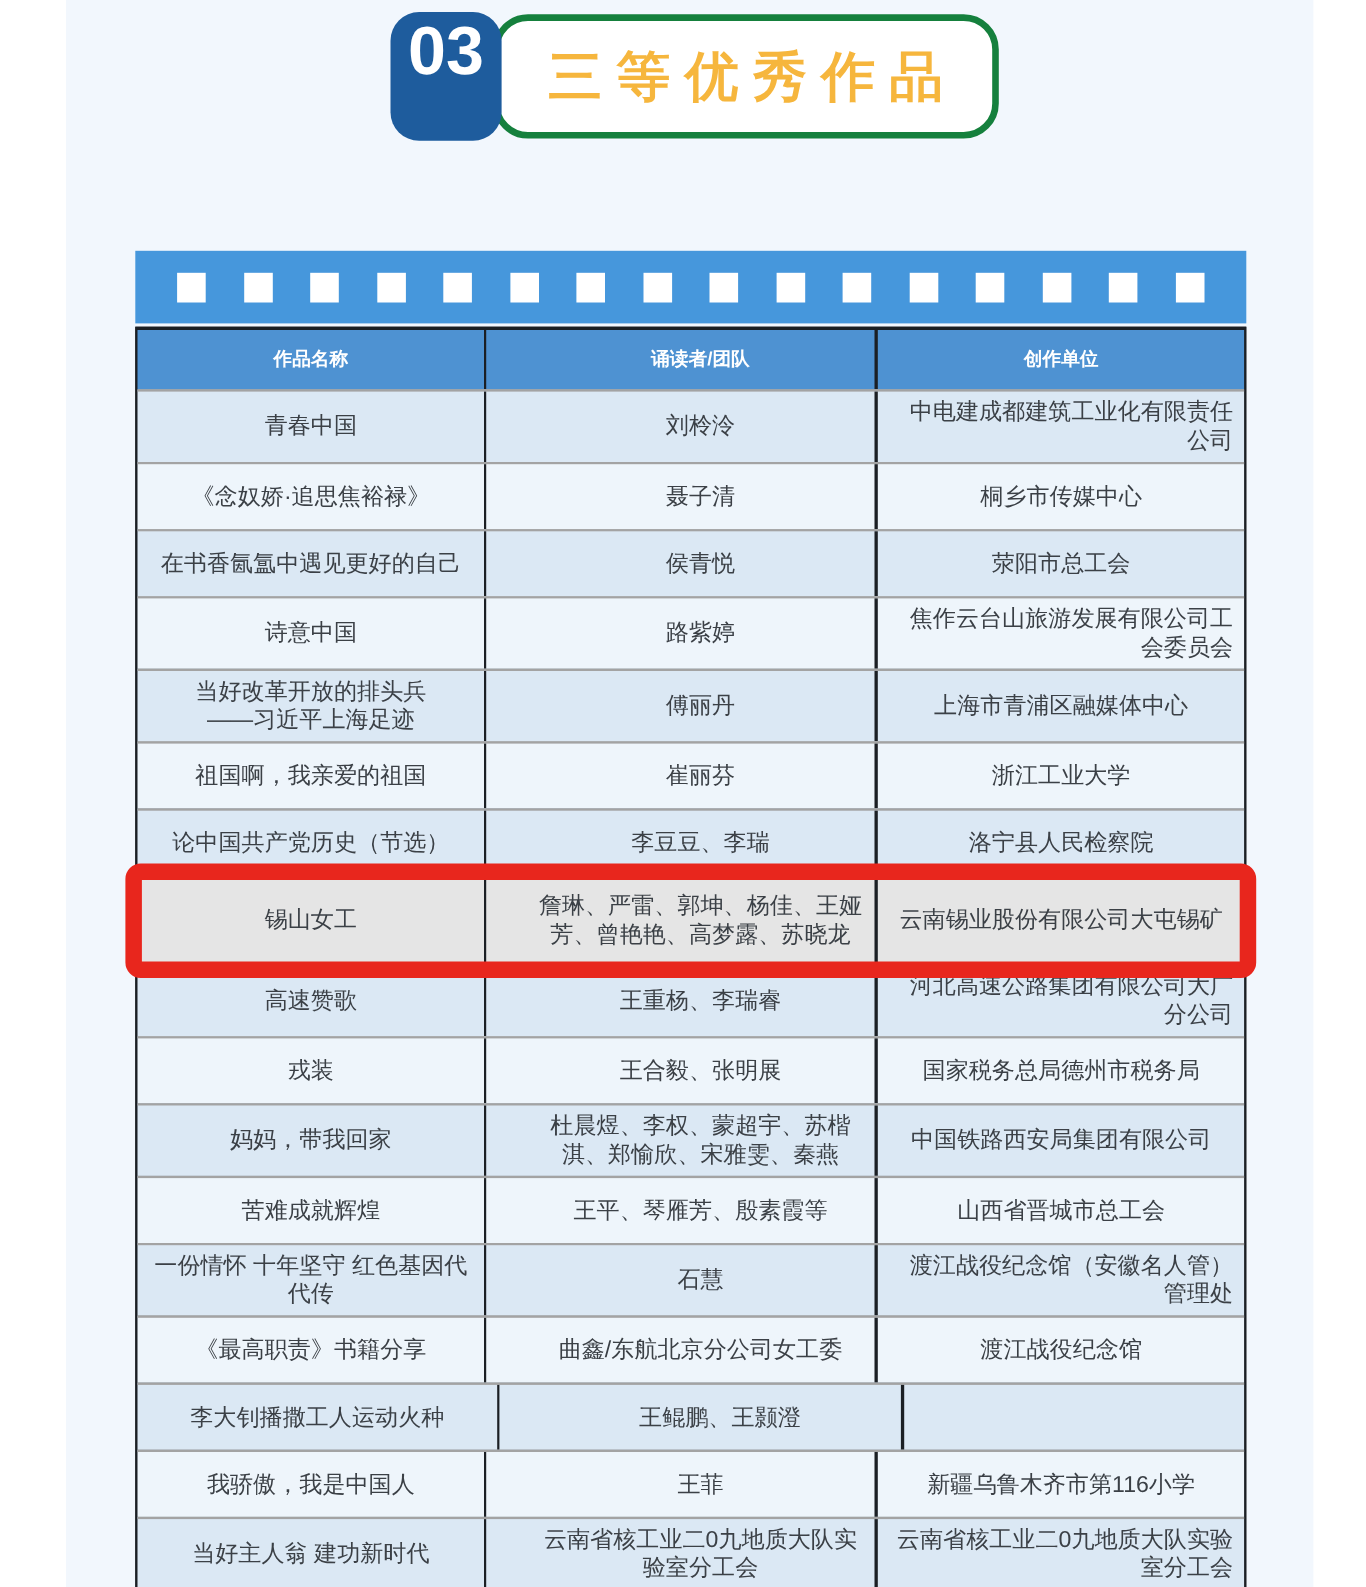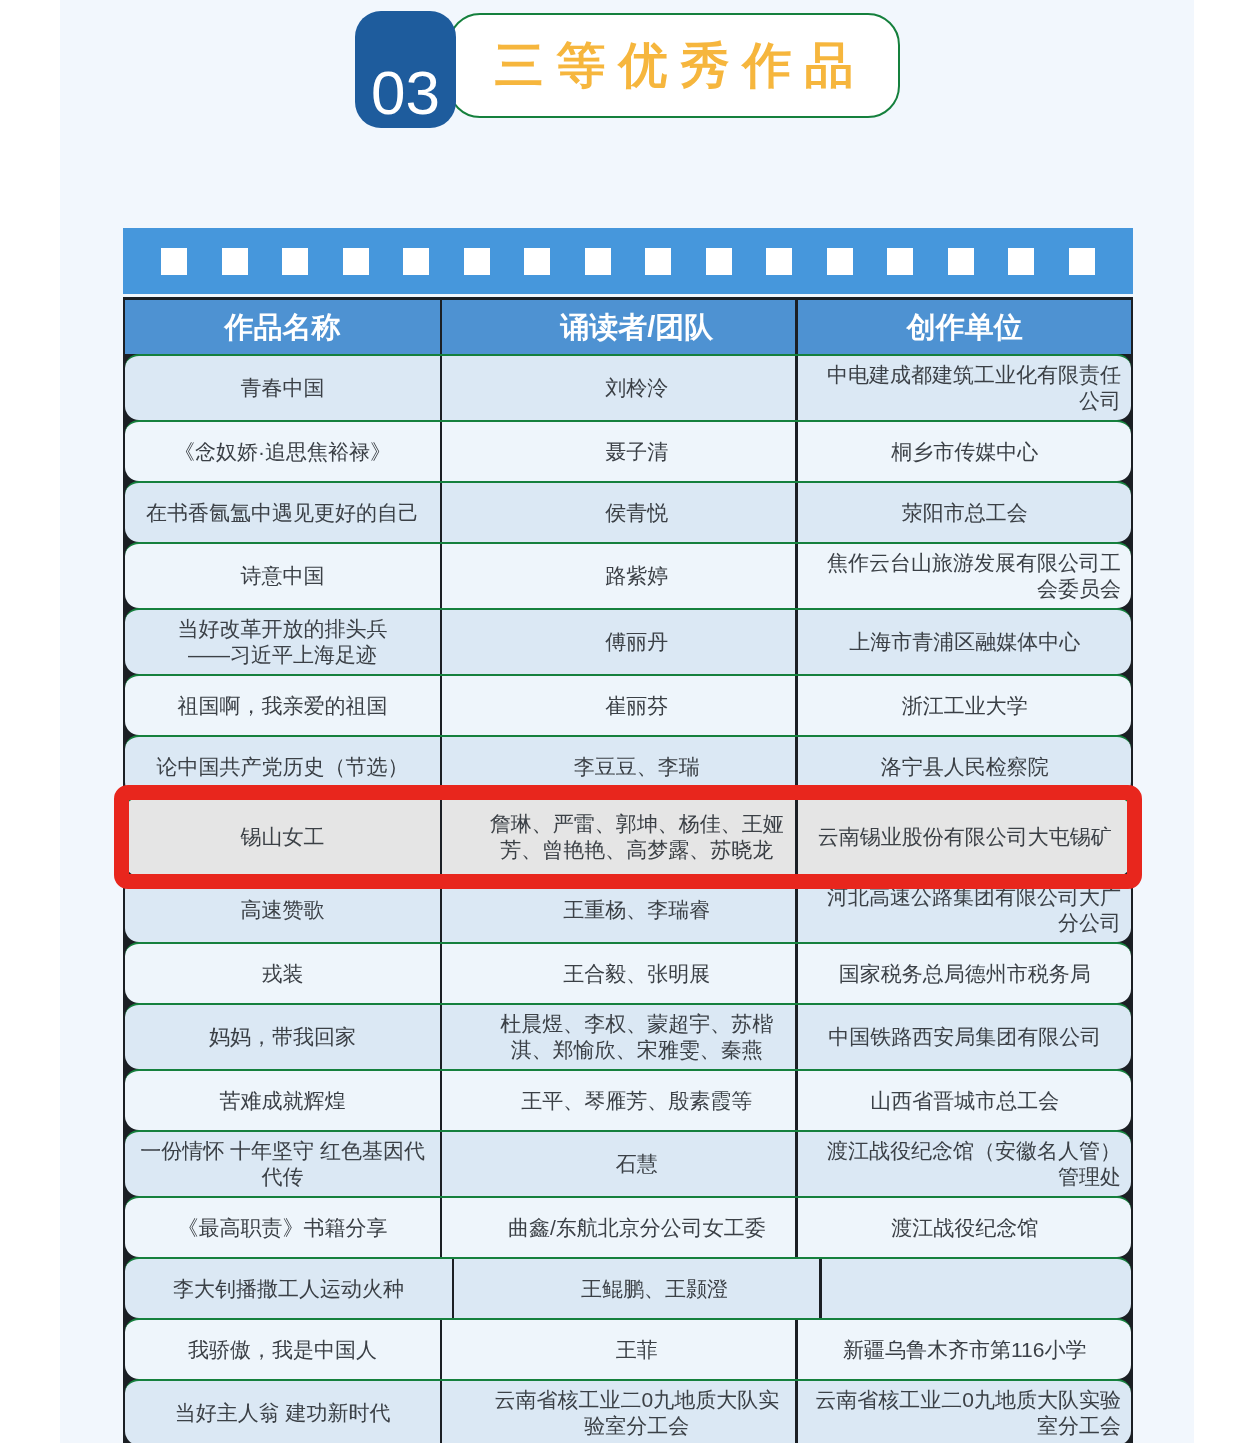--- a/index.html
+++ b/index.html
@@ -7,51 +7,51 @@
     width:1242px;height:1443px;overflow:hidden;position:relative;
     background:#ffffff;
     font-family:"Liberation Sans","DejaVu Sans",sans-serif;
   }
   .bg-panel{position:absolute;left:60px;top:0;width:1134px;height:1443px;background:#f2f7fd;}
 
   
   .badge{
     position:absolute;left:355px;top:11px;width:101px;height:117px;
     background:#1e5c9d;border-radius:26px;z-index:3;
-    display:flex;align-items:flex-end;justify-content:center;
-    color:#ffffff;font-size:62px;font-weight:normal;
+    display:flex;align-items:flex-start;justify-content:center;
+    color:#ffffff;font-size:62px;font-weight:bold;
   }
   .title-box{
     position:absolute;left:448px;top:13px;width:448px;height:101px;
-    background:#ffffff;border:2px solid #15803d;border-radius:32px;z-index:2;
+    background:#ffffff;border:6px solid #15803d;border-radius:32px;z-index:2;
     display:flex;align-items:center;justify-content:center;
   }
   .title-text{
     color:#f6b63d;font-size:49px;font-weight:bold;
     letter-spacing:13px;padding-left:13px;white-space:nowrap;
   }
 
   
   .table-wrap{position:absolute;left:123px;top:228px;width:1010px;z-index:1;}
   .film-strip{
     height:66px;background:#4697dc;box-sizing:border-box;
     display:flex;align-items:center;justify-content:space-between;padding:0 38px;
   }
   .film-hole{width:26px;height:27px;background:#ffffff;}
   .grid-table{margin-top:3px;border:2px solid #1b1f24;border-top-width:3px;background:#1b1f24;}
   .thead{display:flex;background:#4e92d2;}
-  .row{display:flex;border-top:2px solid #15803d;min-height:59px;position:relative;border-radius:14px;}
+  .row{display:flex;border-top:2px solid #a3a3a3;min-height:59px;position:relative;}
   .tbody .row:nth-child(1){min-height:62px;}
   .tbody .row:nth-child(9){min-height:47px;}
   .cell{
     display:flex;align-items:center;justify-content:center;text-align:center;
     box-sizing:border-box;padding:6px 10px;
     font-size:21px;line-height:26px;color:#3b4046;white-space:pre-line;
   }
-  .hcell{color:#ffffff;font-weight:bold;font-size:29px;min-height:54px;}
+  .hcell{color:#ffffff;font-weight:bold;font-size:17px;min-height:54px;}
   .c1{width:32.7%;border-right:2px solid #1b1f24;}
   .c2{width:33.0%;border-right:3px solid #1b1f24;margin-left:36px;}
   .c3{width:34.3%;text-align:right;}
   .odd{background:#dbe8f4;}
   .even{background:#eef5fb;}
   .highlight{background:#e5e5e5;min-height:78px;z-index:4;}
   .highlight-box{
     position:absolute;left:-11px;right:-11px;top:-13px;bottom:-13px;
     border:15px solid #e8261d;border-radius:14px;pointer-events:none;
   }

